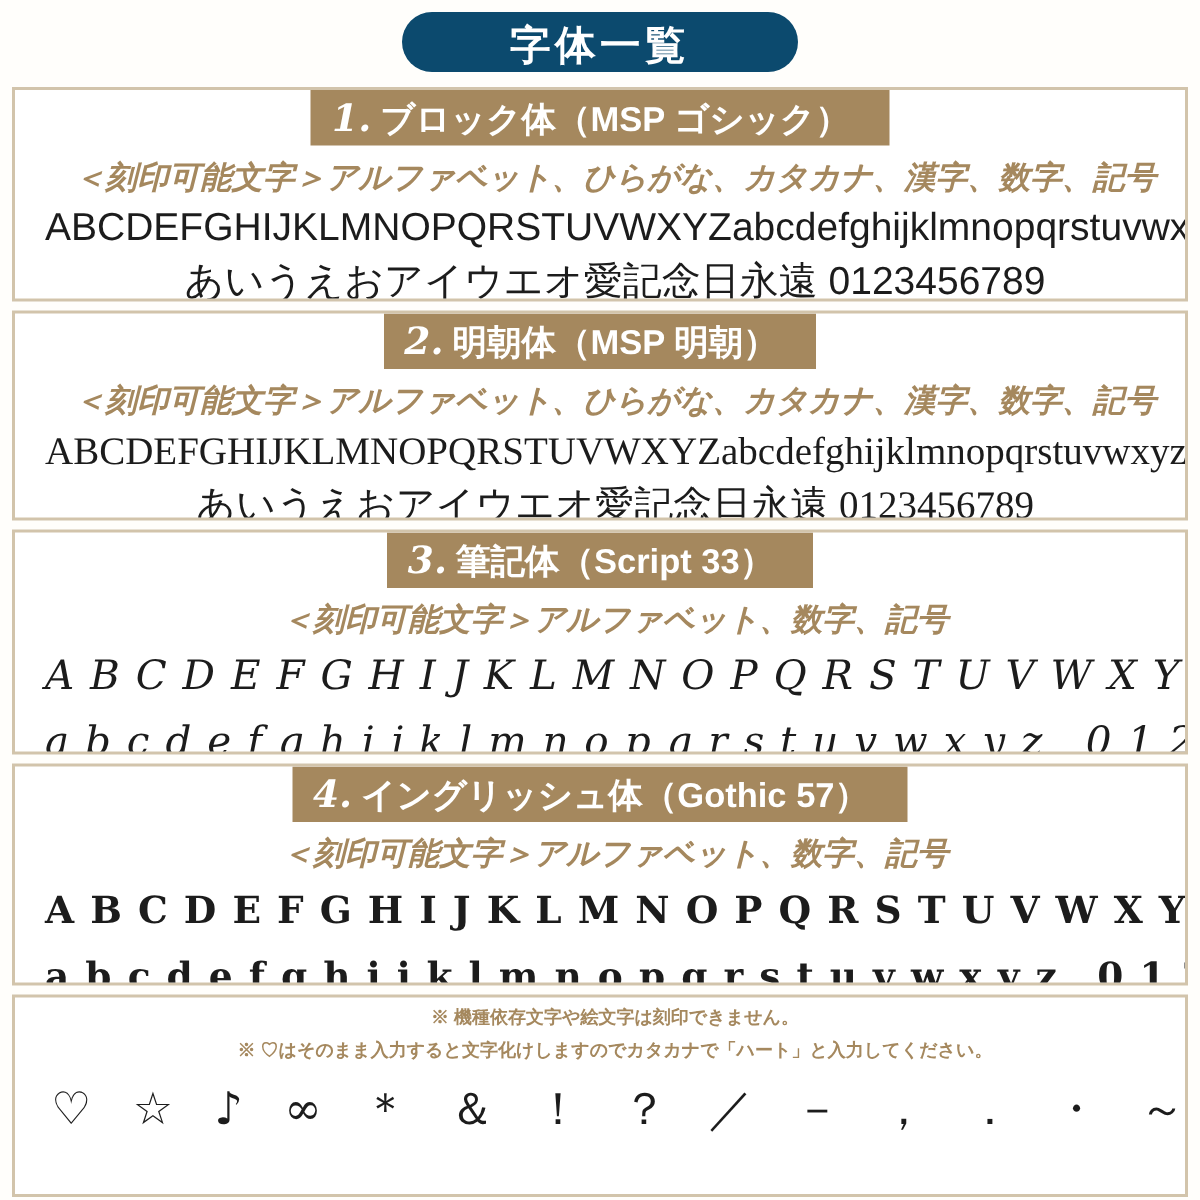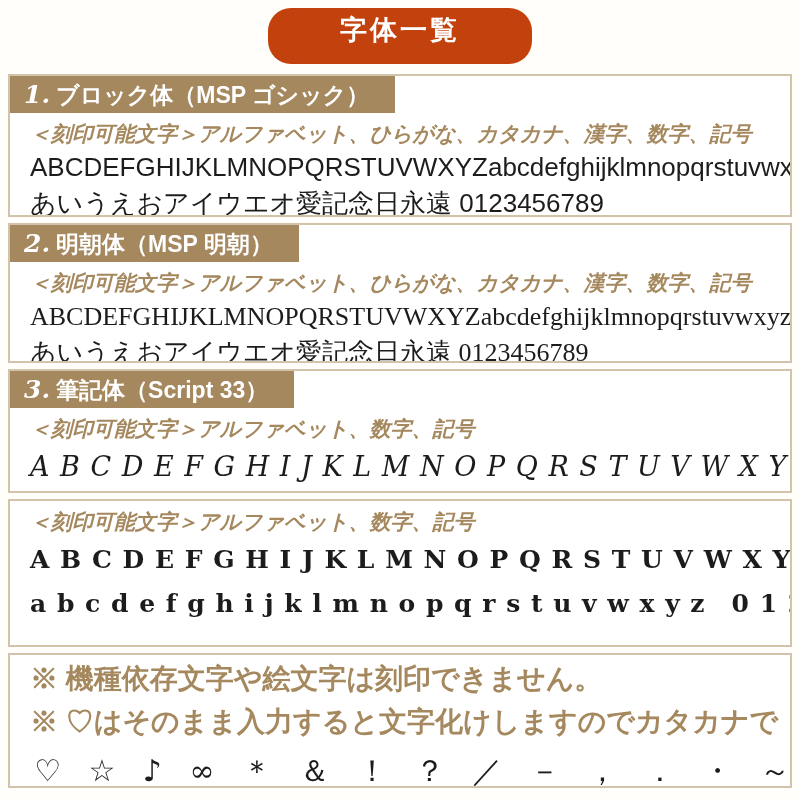--- a/index.html
+++ b/index.html
@@ -7,36 +7,37 @@
     width:800px;height:800px;
     background:#FFFEFB;
     font-family:"Liberation Sans", sans-serif;
     overflow:hidden;
   }
   
   .pill{
     margin:8px auto 0 auto;
     width:fit-content;
     min-width:180px;
-    height:56px;line-height:44px;
+    height:40px;line-height:44px;
     padding:0 42px;
-    background:#c2410c;
+    background:#0c4a6e;
     border-radius:23px;
     color:#FFFFFF;
     font-size:27px;font-weight:bold;
     letter-spacing:3px;
     text-align:center;
   }
   
   .box{
     box-sizing:border-box;
     margin:6px 8px 0 8px;
     border:2px solid #D2C4AB;
     background:#FFFFFF;
     overflow:hidden;
+    text-align:center;
   }
   .box.first{margin-top:10px;}
   .bar{
     display:inline-block;
     background:#A5885E;
     color:#FFFFFF;
     height:37px;line-height:37px;
     padding:0 26px 0 14px;
     font-size:23px;font-weight:bold;
     vertical-align:top;
@@ -63,36 +64,36 @@
   }
   
   .f-gothic .row{font-family:"Liberation Sans", sans-serif;font-size:26px;line-height:33px;margin-top:3px;}
   .f-mincho .row{font-family:"Liberation Serif", serif;font-size:26px;line-height:33px;margin-top:3px;}
   .f-script .row{font-family:"DejaVu Serif", serif;font-style:italic;font-size:27px;line-height:40px;margin-top:4px;letter-spacing:1px;}
   .f-old   .row{font-family:"DejaVu Serif", serif;font-weight:bold;font-size:25px;line-height:40px;margin-top:4px;letter-spacing:1px;}
   
   .note{
     margin:5px 0 0 20px;
     color:#A5885E;
-    font-size:28px;
+    font-size:12px;
     font-weight:bold;
     white-space:nowrap;
   }
   .symbols{
     margin:10px 0 0 24px;
     font-family:"DejaVu Serif", serif;
     font-size:30px;
     letter-spacing:9px;
     color:#1C1C1C;
     white-space:nowrap;
   }
   
   #box1{height:143px;}
   #box2{height:140px;}
-  #box3{height:124px;}
+  #box3{height:150px;}
   #box4{height:148px;}
   #box5{height:135px;}
 </style>
 </head>
 <body>
 
 <div class="pill">字体一覧</div>
 
 <div class="box first f-gothic" id="box1">
   <div class="bar">
@@ -115,20 +116,23 @@
 <div class="box f-script" id="box3">
   <div class="bar">
     <span class="num">3.</span><span>筆記体（Script 33）</span>
   </div>
   <div class="lbl">＜刻印可能文字＞アルファベット、数字、記号</div>
   <div class="row">A B C D E F G H I J K L M N O P Q R S T U V W X Y Z</div>
   <div class="row">a b c d e f g h i j k l m n o p q r s t u v w x y z　0 1 2 3 4 5 6 7 8 9</div>
 </div>
 
 <div class="box f-old" id="box4">
+  <div class="bar">
+    <span class="num">4.</span><span>イングリッシュ体（Gothic 57）</span>
+  </div>
   <div class="lbl">＜刻印可能文字＞アルファベット、数字、記号</div>
   <div class="row">A B C D E F G H I J K L M N O P Q R S T U V W X Y Z</div>
   <div class="row">a b c d e f g h i j k l m n o p q r s t u v w x y z　0 1 2 3 4 5 6 7 8 9</div>
 </div>
 
 <div class="box" id="box5">
   <div class="note">※ 機種依存文字や絵文字は刻印できません。</div>
   <div class="note">※ ♡はそのまま入力すると文字化けしますのでカタカナで「ハート」と入力してください。</div>
   <div class="symbols">♡ ☆ ♪ ∞ ＊ ＆ ！ ？ ／ － ， ． ・ ～</div>
 </div>

